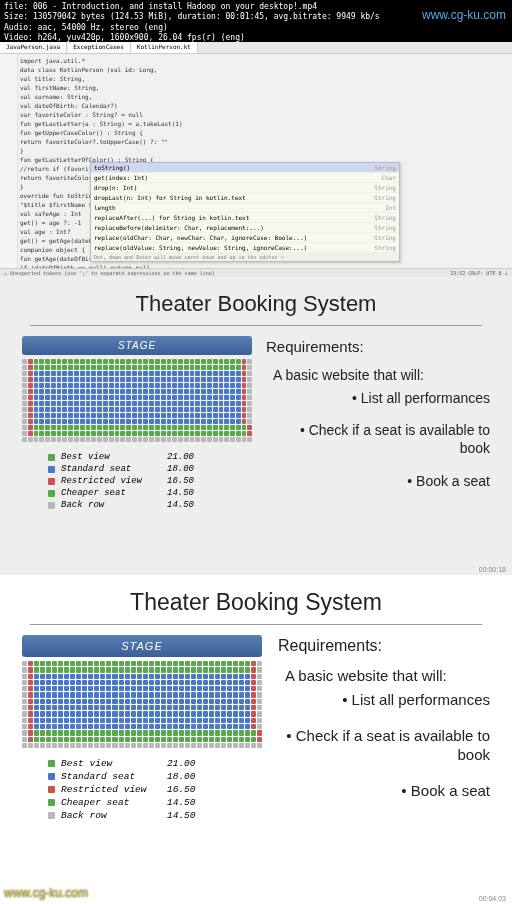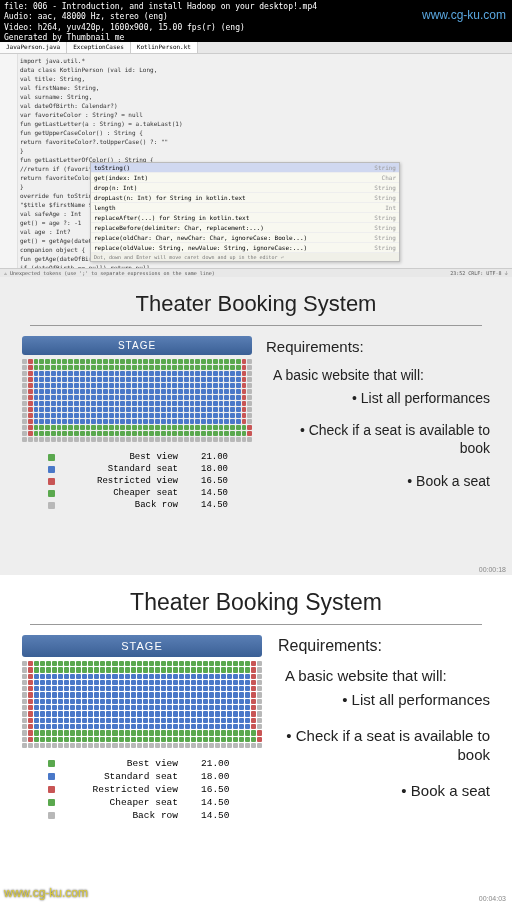--- a/index.html
+++ b/index.html
@@ -23,32 +23,32 @@
 
   .slide { background: #eee; position: relative; padding: 8px 16px; }
   .slide.dark { height: 298px; }
   .slide.light { background: #fff; height: 329px; }
   .slide-title { font-family: 'Gill Sans', Arial; font-size: 22px; text-align: center; color: #222; padding: 6px 0 8px; }
   .slide.light .slide-title { font-size: 23px; }
   .slide hr { border: none; border-top: 1px solid #999; margin: 0 14px 10px; }
   .slide-body { display: flex; gap: 14px; padding: 0 6px; }
   .slide.light .slide-body { gap: 16px; }
   
-  .stage-block { width: 230px; }
+  .stage-block { width: 230px; font-style: italic; }
   .stage-label { background: linear-gradient(#5a7fb5, #3a5f95); color: #fff; text-align: center; font-size: 10px; padding: 4px; border-radius: 3px; margin-bottom: 4px; letter-spacing: 1px; }
   .seat-grid { display: flex; flex-direction: column; gap: 1px; }
   .seat-row { display: flex; gap: 1px; }
   .seat { width: 5px; height: 5px; border-radius: 1px; }
   .seat.g { background: #5aa84e; }
   .seat.b { background: #4a78c8; }
   .seat.r { background: #c85555; }
   .seat.gr { background: #b8b8b8; }
   
   .legend { margin-top: 10px; font-family: Courier, monospace; font-size: 9px; padding-left: 26px; }
-  .legend-row { display: flex; align-items: center; gap: 23px; margin-bottom: 2px; text-align: right; }
+  .legend-row { display: flex; align-items: center; gap: 6px; margin-bottom: 2px; }
   .legend-sq { width: 7px; height: 7px; border-radius: 1px; }
   .legend-label { width: 100px; }
   
   .req-block { flex: 1; font-family: 'Gill Sans', Arial; color: #222; padding-top: 2px; }
   .req-heading { font-size: 15px; margin-bottom: 12px; }
   .req-sub { font-size: 14px; margin-bottom: 6px; margin-left: 7px; }
   .req-list { list-style: none; padding-left: 2px; text-align: right; }
   .req-list li { font-size: 14px; margin-bottom: 14px; line-height: 1.3; }
   .req-list li::before { content: "• "; }
   
@@ -61,22 +61,23 @@
   .slide.light .req-heading { font-size: 16px; }
   .slide.light .req-sub { font-size: 15px; }
   .slide.light .req-list li { font-size: 15px; margin-bottom: 16px; }
   .slide.light .legend { font-size: 9.5px; }
 </style>
 </head>
 <body>
 
 <div class="video-header">
   <div>file: 006 - Introduction, and install Hadoop on your desktop!.mp4</div>
-  <div>Audio: aac, 48000 Hz, stereo (eng)</div>
-  <div>Video: h264, yuv420p, 1600x900, 15.00 fps(r) (eng)</div>
+  <div>Size: 130579042 bytes (124.53 MiB), duration: 00:01:45, avg.bitrate: 9949 kb/s</div>
+  <div>Audio: aac, 54000 Hz, stereo (eng)</div>
+  <div>Video: h264, yuv420p, 1600x900, 26.04 fps(r) (eng)</div>
   <div>Generated by Thumbnail me</div>
   <div class="watermark-top">www.cg-ku.com</div>
 </div>
 
 <div class="ide-section">
   <div class="ide-tabs">
     <div class="ide-tab">JavaPerson.java</div>
     <div class="ide-tab">ExceptionCases</div>
     <div class="ide-tab active">KotlinPerson.kt</div>
   </div>

